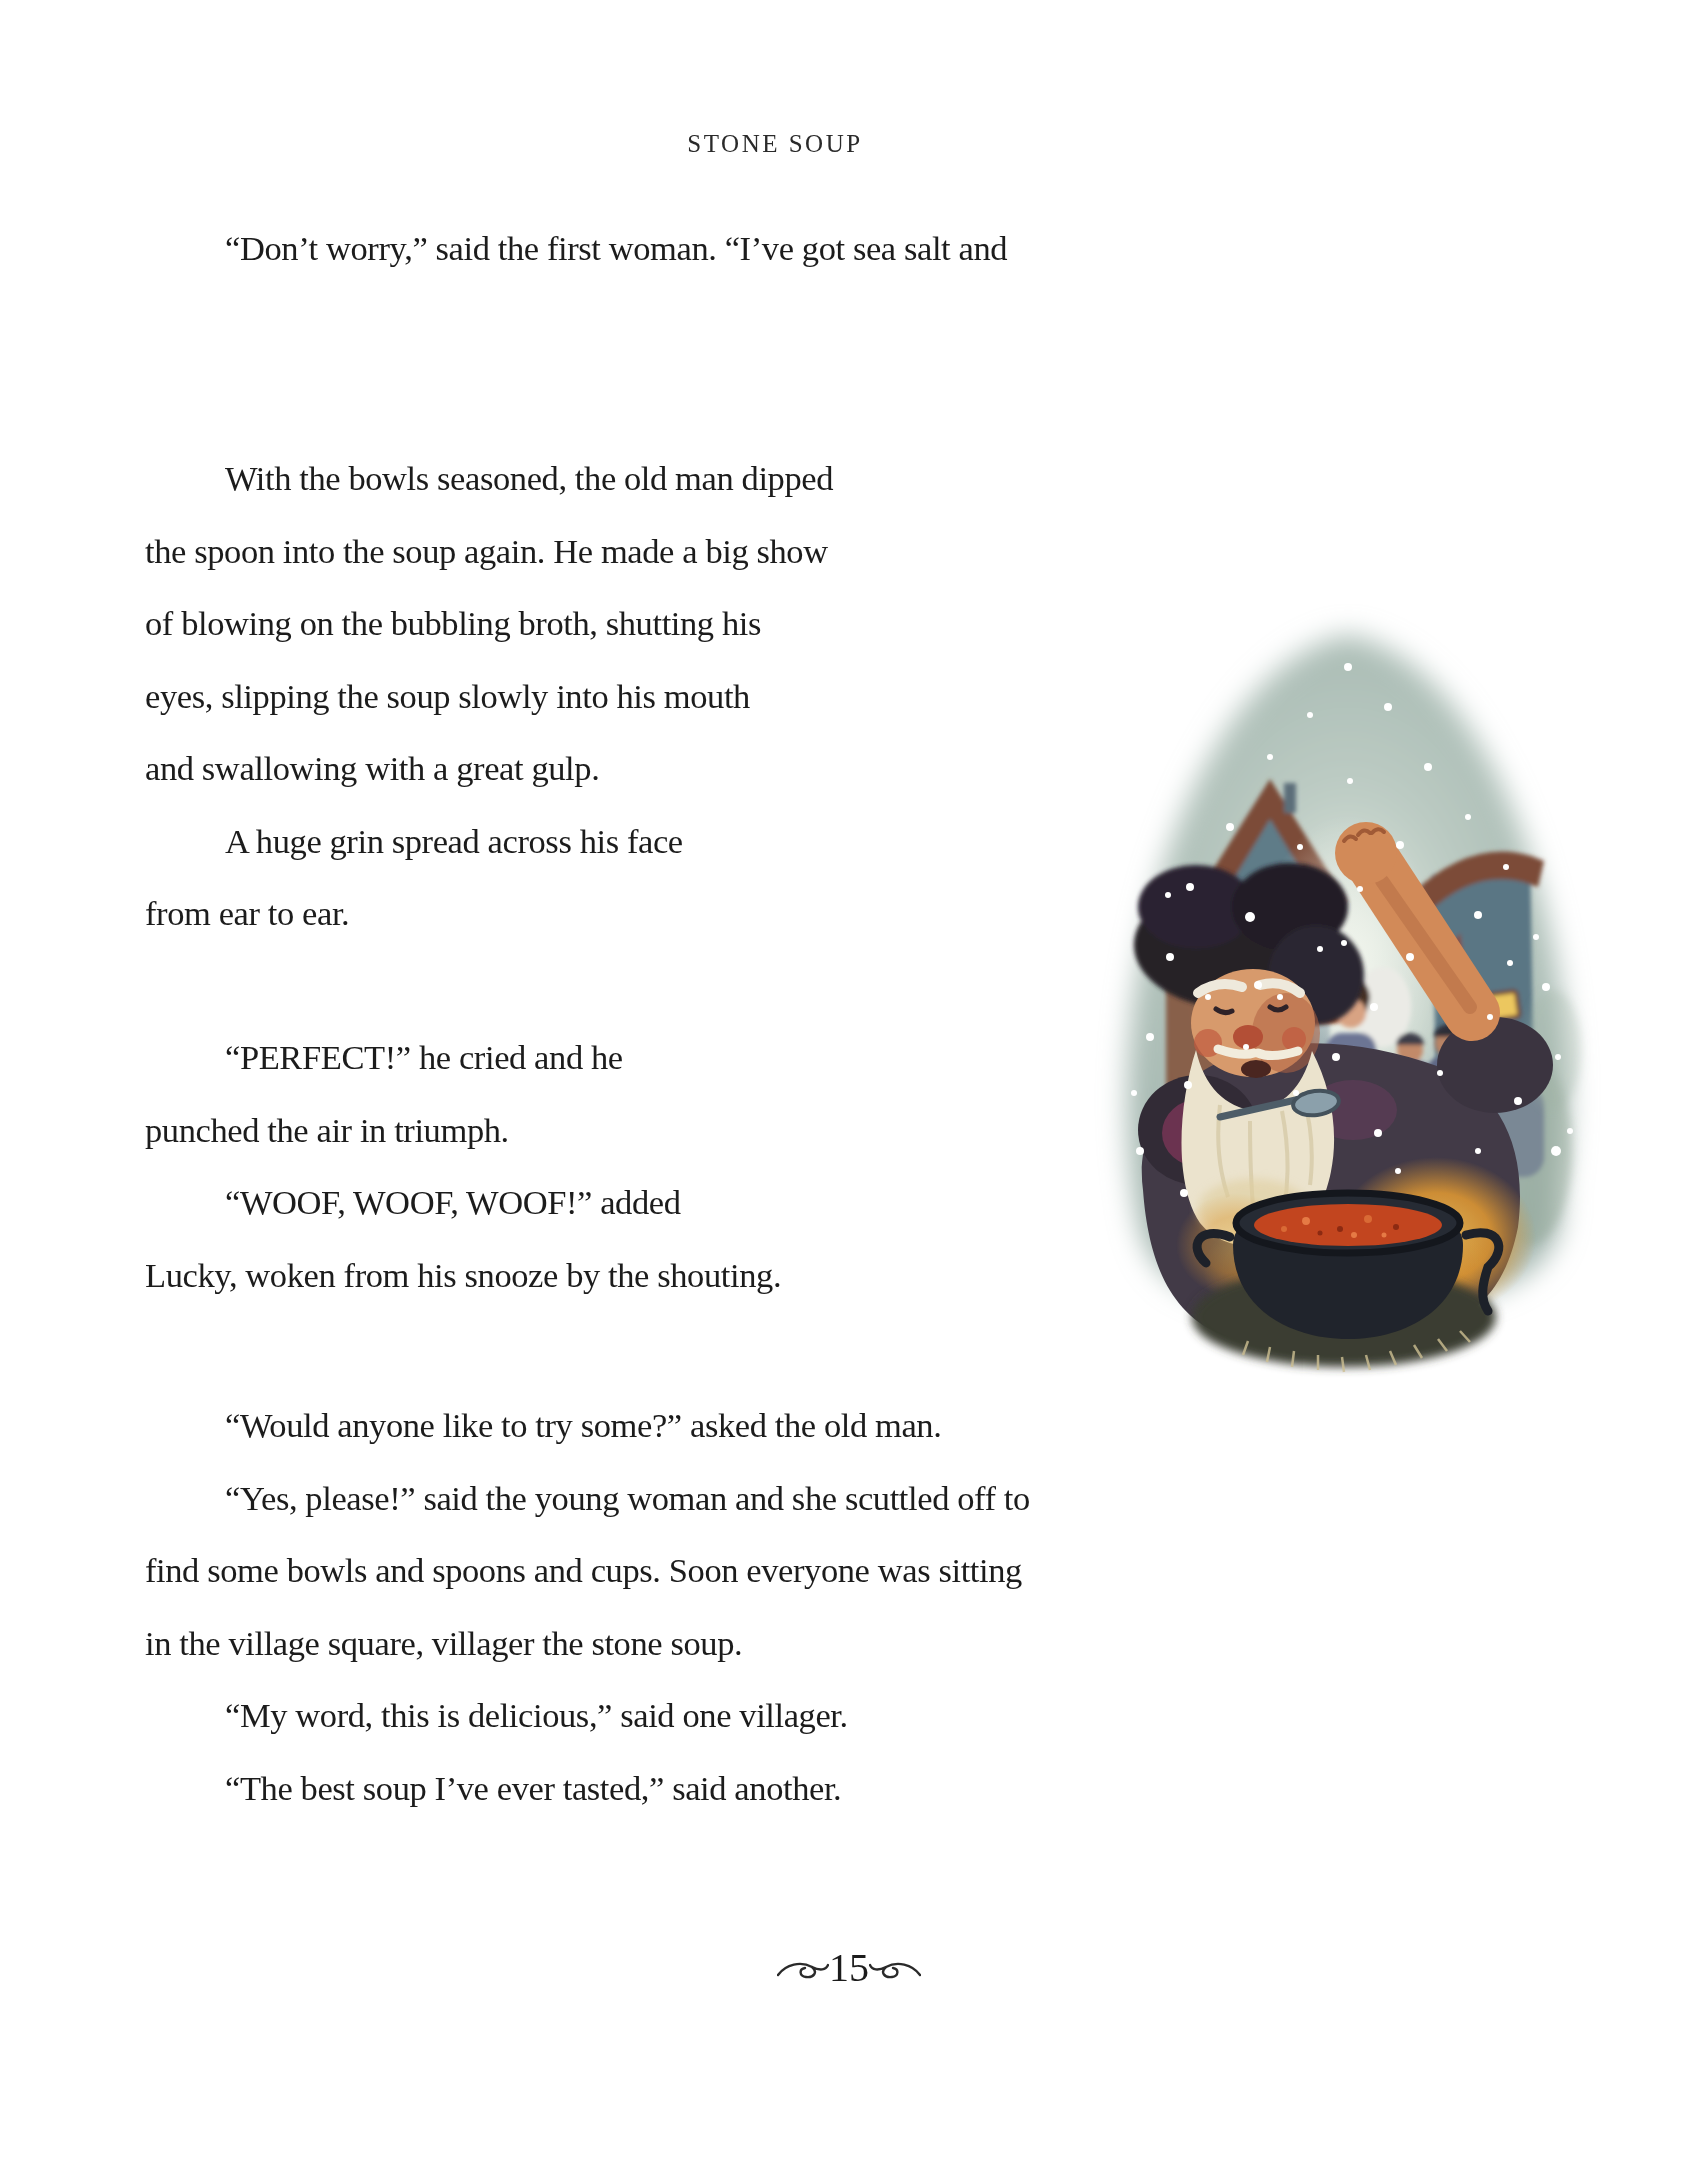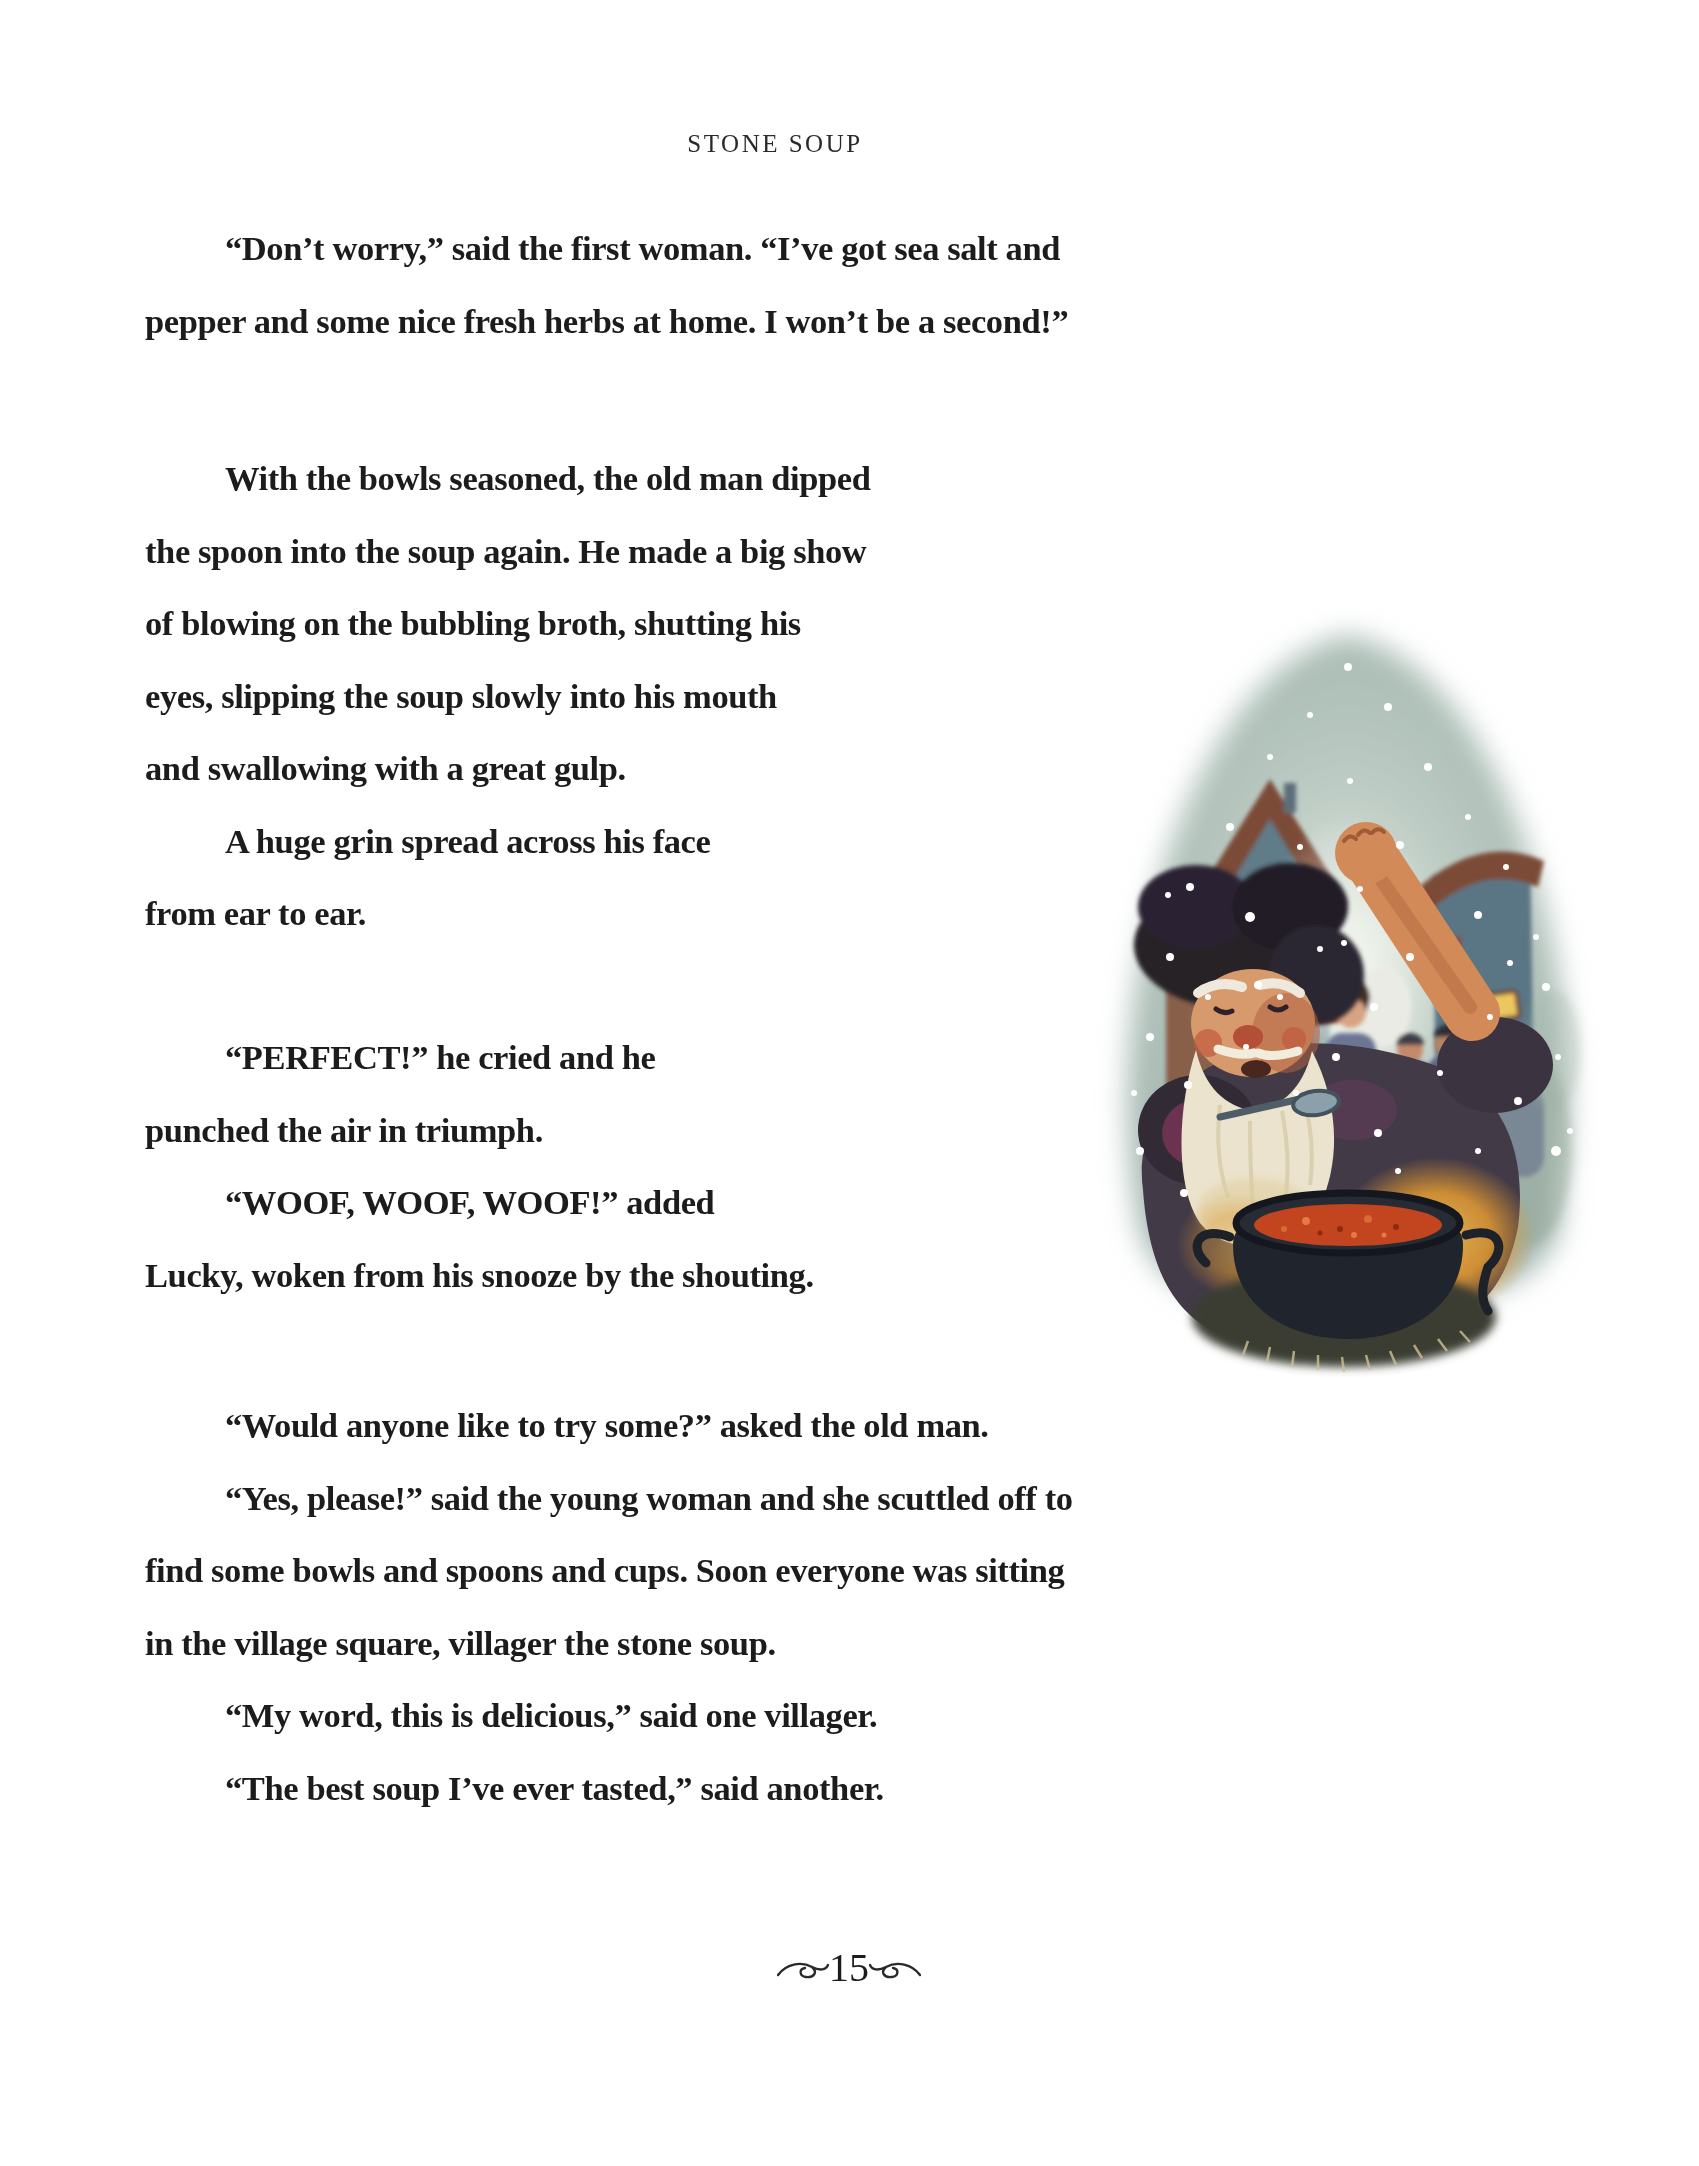--- a/index.html
+++ b/index.html
@@ -16,21 +16,20 @@
     text-align:center;
     font-size:25px;letter-spacing:2.5px;
     color:#2a2a2a;
   }
   .para{position:absolute;left:145px;}
   .line{
     white-space:nowrap;
     height:72.5px;line-height:72.5px;
     font-size:34.5px;letter-spacing:-0.4px;
     color:#1c1c1c;
-    font-weight:bold;
   }
   .indent{padding-left:80px;}
   .p1{top:212px;}
   .p2{top:442px;}
   .p3{top:1021px;}
   .p4{top:1389px;}
   .illustration{
     position:absolute;left:1048px;top:545px;width:600px;height:860px;
   }
   .footer{
@@ -45,21 +44,20 @@
 </style>
 </head>
 <body>
 
 <div class="page">
 
   <div class="running-head">STONE SOUP</div>
 
   <div class="para p1">
     <div class="line indent">“Don’t worry,” said the first woman. “I’ve got sea salt and</div>
-    <div class="line">pepper and some nice fresh herbs at home. I won’t be a second!”</div>
   </div>
 
   <div class="para p2">
     <div class="line indent">With the bowls seasoned, the old man dipped</div>
     <div class="line">the spoon into the soup again. He made a big show</div>
     <div class="line">of blowing on the bubbling broth, shutting his</div>
     <div class="line">eyes, slipping the soup slowly into his mouth</div>
     <div class="line">and swallowing with a great gulp.</div>
     <div class="line indent">A huge grin spread across his face</div>
     <div class="line">from ear to ear.</div>

